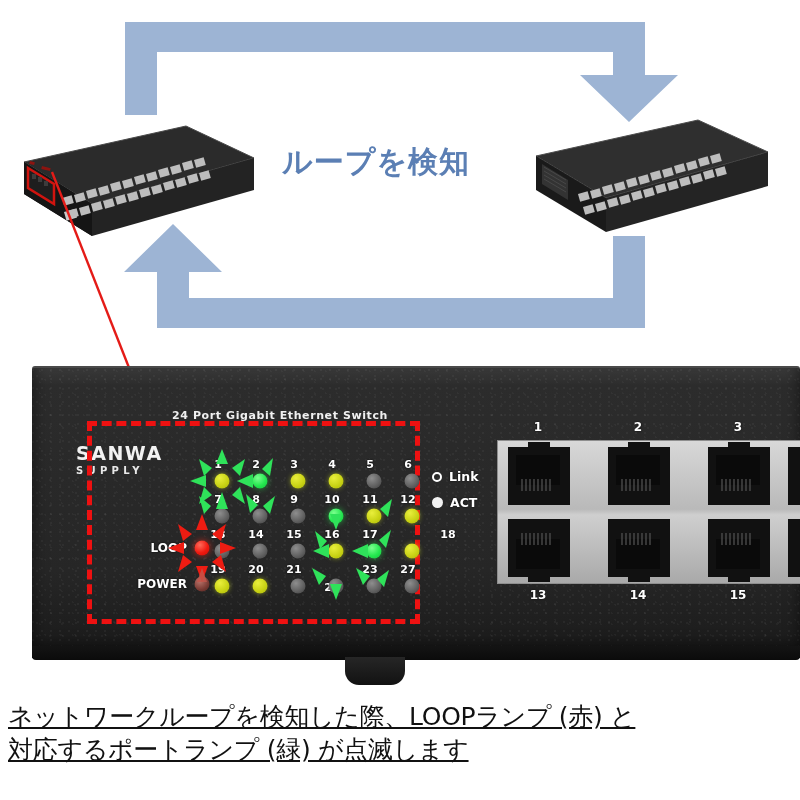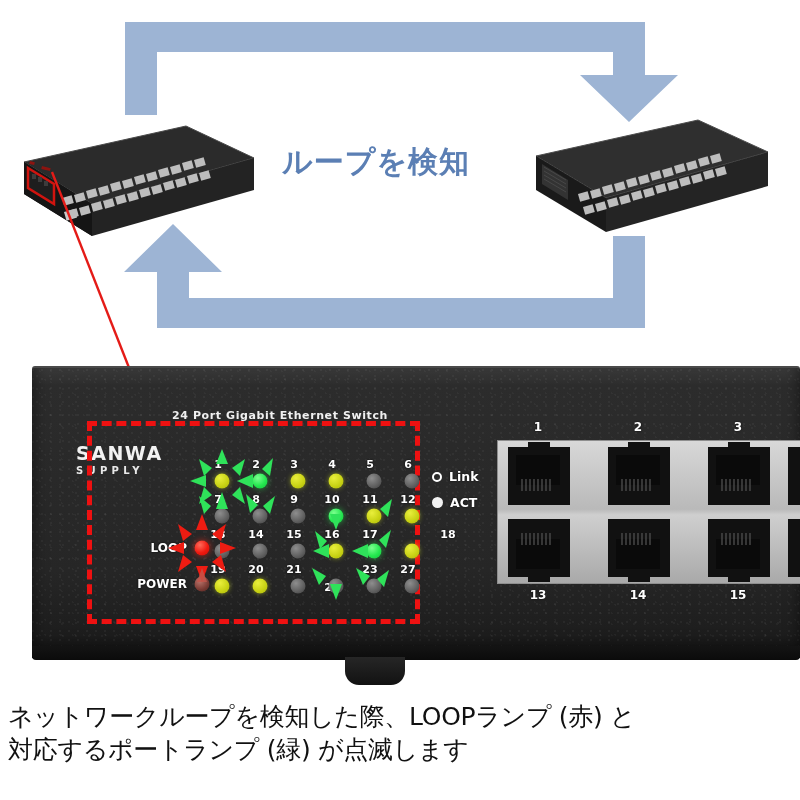--- a/index.html
+++ b/index.html
@@ -170,21 +170,21 @@
   
   #caption {
     position:absolute; left:8px; top:700px; width:790px;
     font-family:"DejaVu Sans", sans-serif;
     font-size: 25px;
     font-weight: 500;
     color:#111111;
     line-height: 1.32;
     letter-spacing: -0.3px;
   }
-  #caption div { white-space: nowrap; }
+  #caption div { white-space: nowrap; text-decoration: underline; }
 </style>
 </head>
 <body>
 
 <div id="root">
 
   <div id="diagram">
 
     <svg class="loop-arrows" viewBox="0 0 800 352">
 

